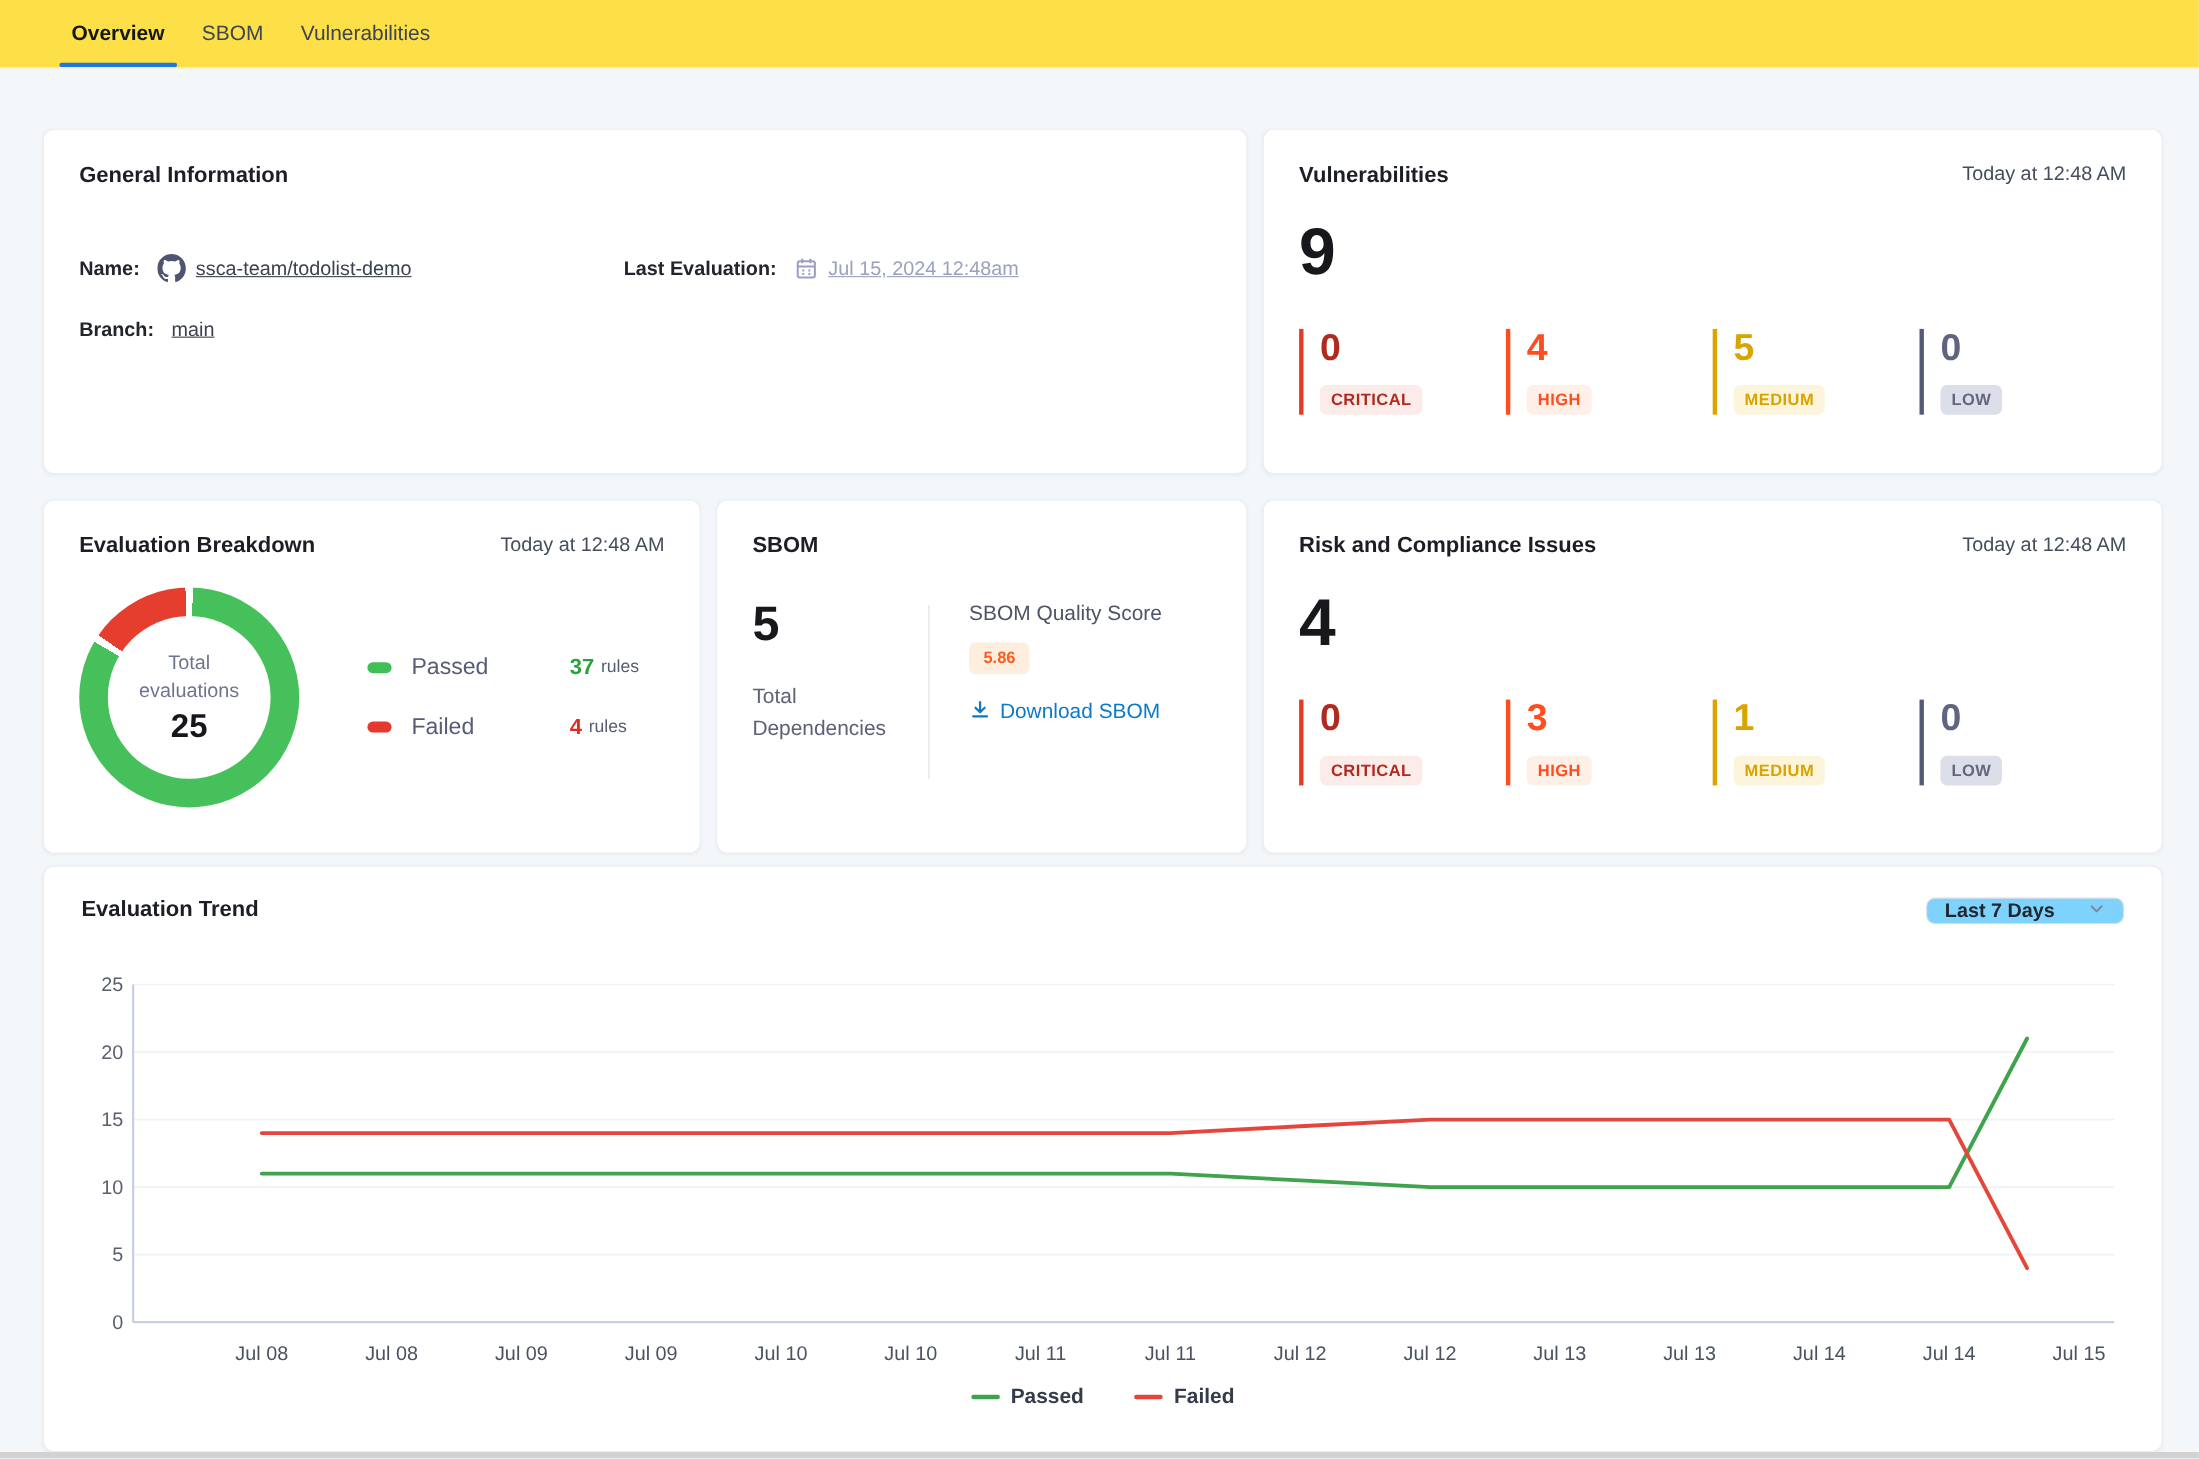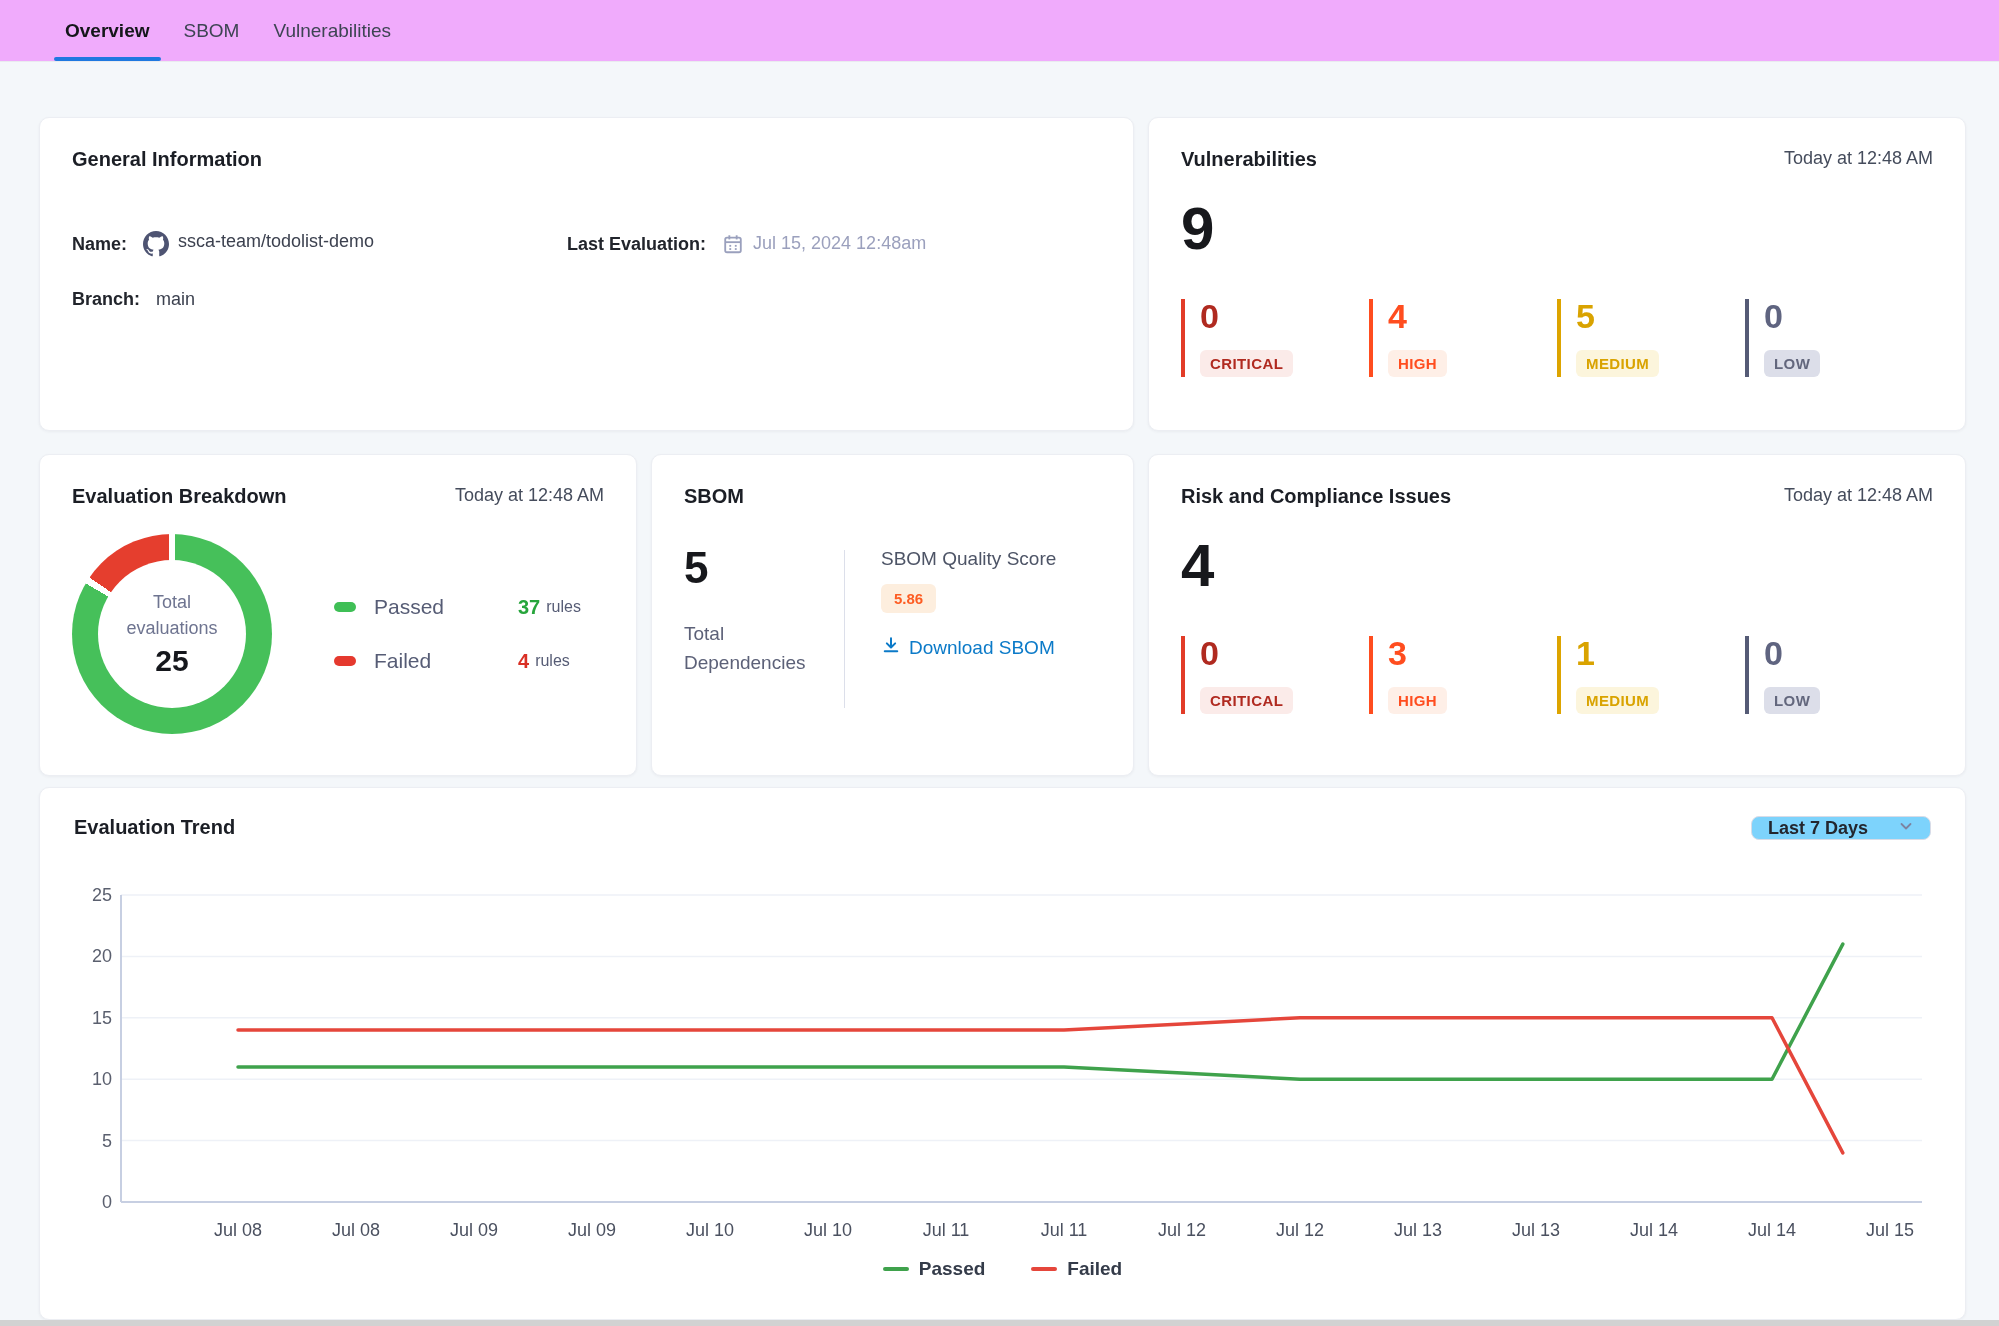--- a/index.html
+++ b/index.html
@@ -1,40 +1,40 @@
 <!DOCTYPE html>
 <html><head>
 <meta charset="utf-8">
 <style>
   * { margin:0; padding:0; box-sizing:border-box; }
   html,body { width:1999px; height:1326px; overflow:hidden; }
   body { font-family:"Liberation Sans", sans-serif; background:#f4f7fa; color:#1c1f26; position:relative; }
 
   
-  .topbar { height:62px; background:#f0abfc; border-bottom:1px solid #e9ebef; display:flex; align-items:stretch; padding-left:48px; }
+  .topbar { height:62px; background:#fde047; border-bottom:1px solid #e9ebef; display:flex; align-items:stretch; padding-left:48px; }
   .tab { display:flex; align-items:center; padding:0 17px; font-size:19px; color:#3d4453; position:relative; cursor:pointer; }
   .tab.active { font-weight:bold; color:#14161a; }
   .tab.active::after { content:""; position:absolute; left:6px; right:6px; bottom:0; height:4px; background:#1f78e0; border-radius:3px; }
 
   
   .main { margin:55px 33px 0 39px; width:1927px; }
   .row { display:flex; gap:14px; }
   .row2 { margin-top:23px; }
   .row3 { margin-top:11px;text-align:center; }
   .card { background:#fff; border:1px solid #eceef3; border-radius:10px; box-shadow:0 1px 3px rgba(30,35,60,.05); padding:30px 32px; position:relative; }
   .card-head { display:flex; justify-content:space-between; align-items:flex-start; }
   .card-title { font-size:20px; font-weight:bold; color:#1b1e25; }
   .timestamp { font-size:18px; color:#454c5c; }
 
   
   .card.general { width:1095px; height:314px; }
   .gi-grid { margin-top:60px; display:grid; grid-template-columns:495px 1fr; row-gap:32px; }
   .gi-item { display:flex; align-items:center; font-size:18px; }
   .gi-label { font-weight:bold; color:#22252c; margin-right:16px; }
-  .gi-value { color:#3c414f; display:flex; align-items:flex-start; gap:9px; }
+  .gi-value { color:#3c414f; display:flex; align-items:center; gap:9px;text-decoration:underline; }
   .gi-value.muted { color:#9ba0bd; }
   .gh-icon svg { display:block; }
   .cal-icon svg { display:block; }
 
   
   .card.vuln, .card.risk { width:818px; height:314px; }
   .card.risk { height:322px; }
   .big-total { font-size:60px; font-weight:bold; color:#17181c; margin-top:28px; line-height:1; }
   .sev-grid { display:grid; grid-template-columns:repeat(4,1fr); margin-top:40px; }
   .sev-item { border-left:4px solid #000; padding-left:15px; height:78px; display:flex; flex-direction:column; justify-content:space-between; }

